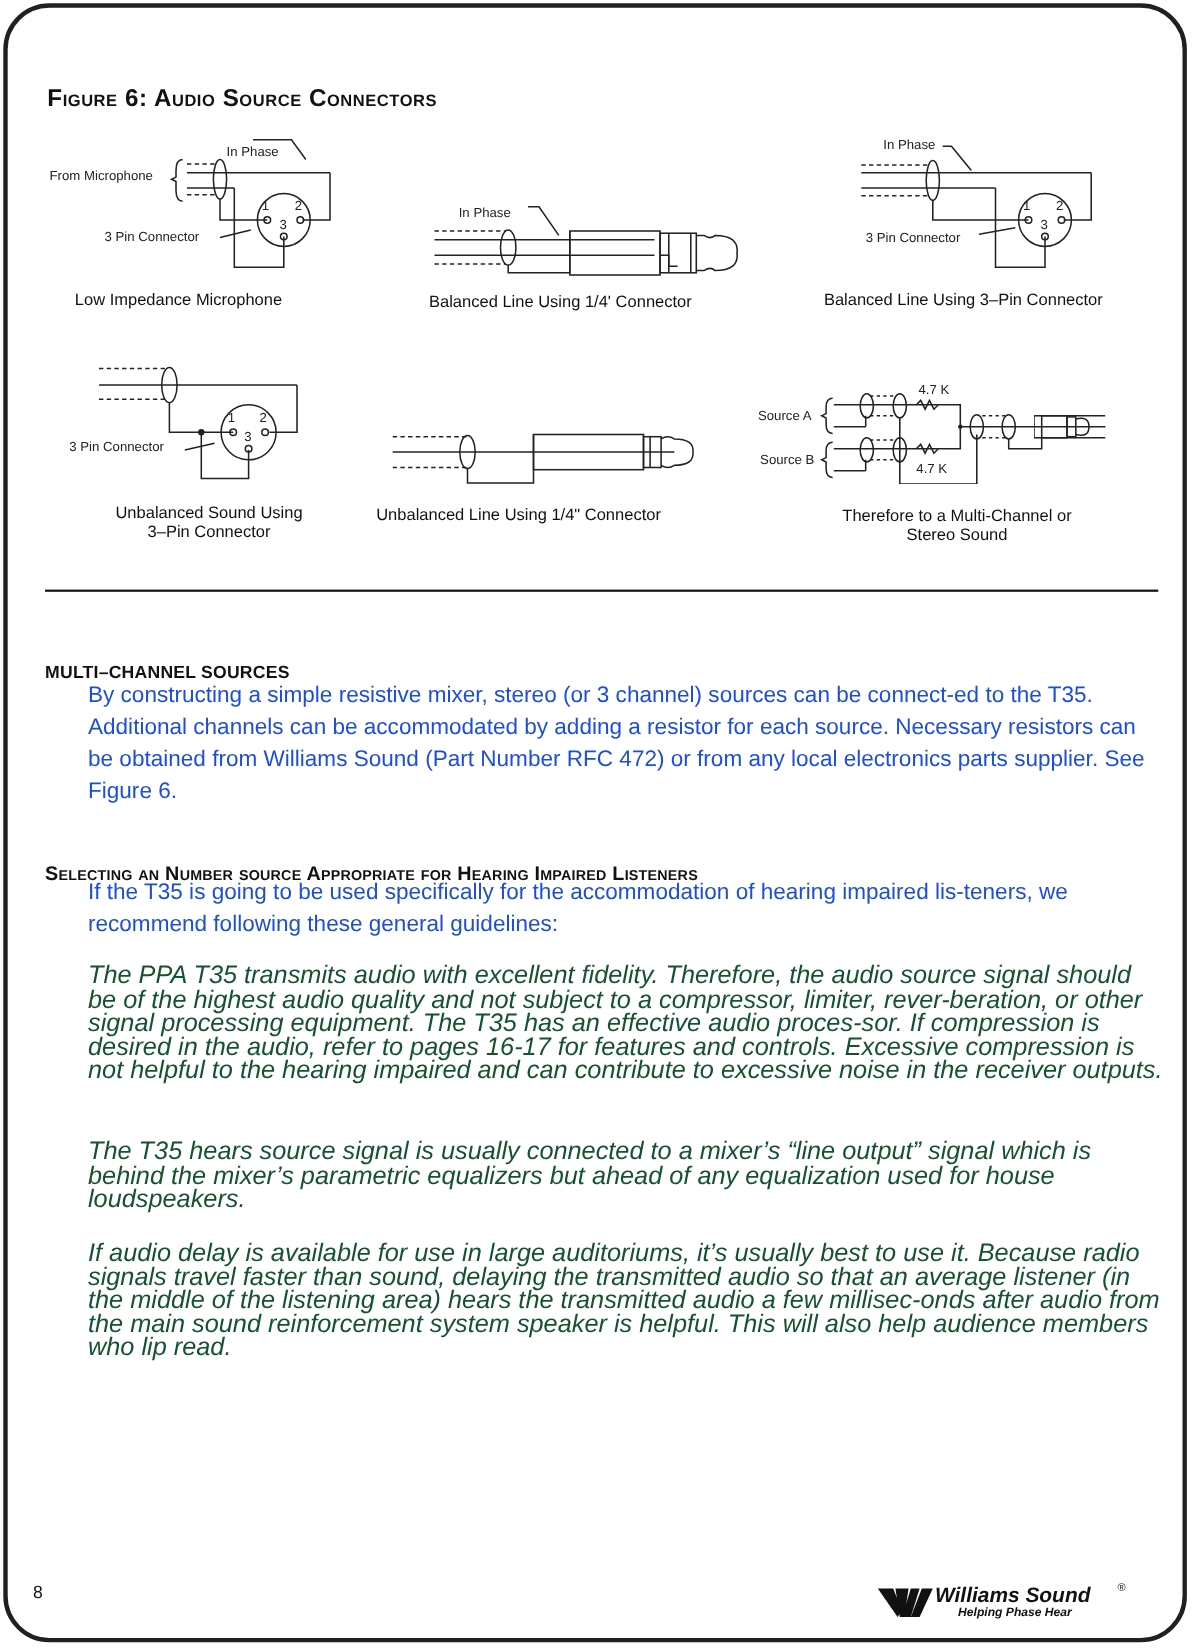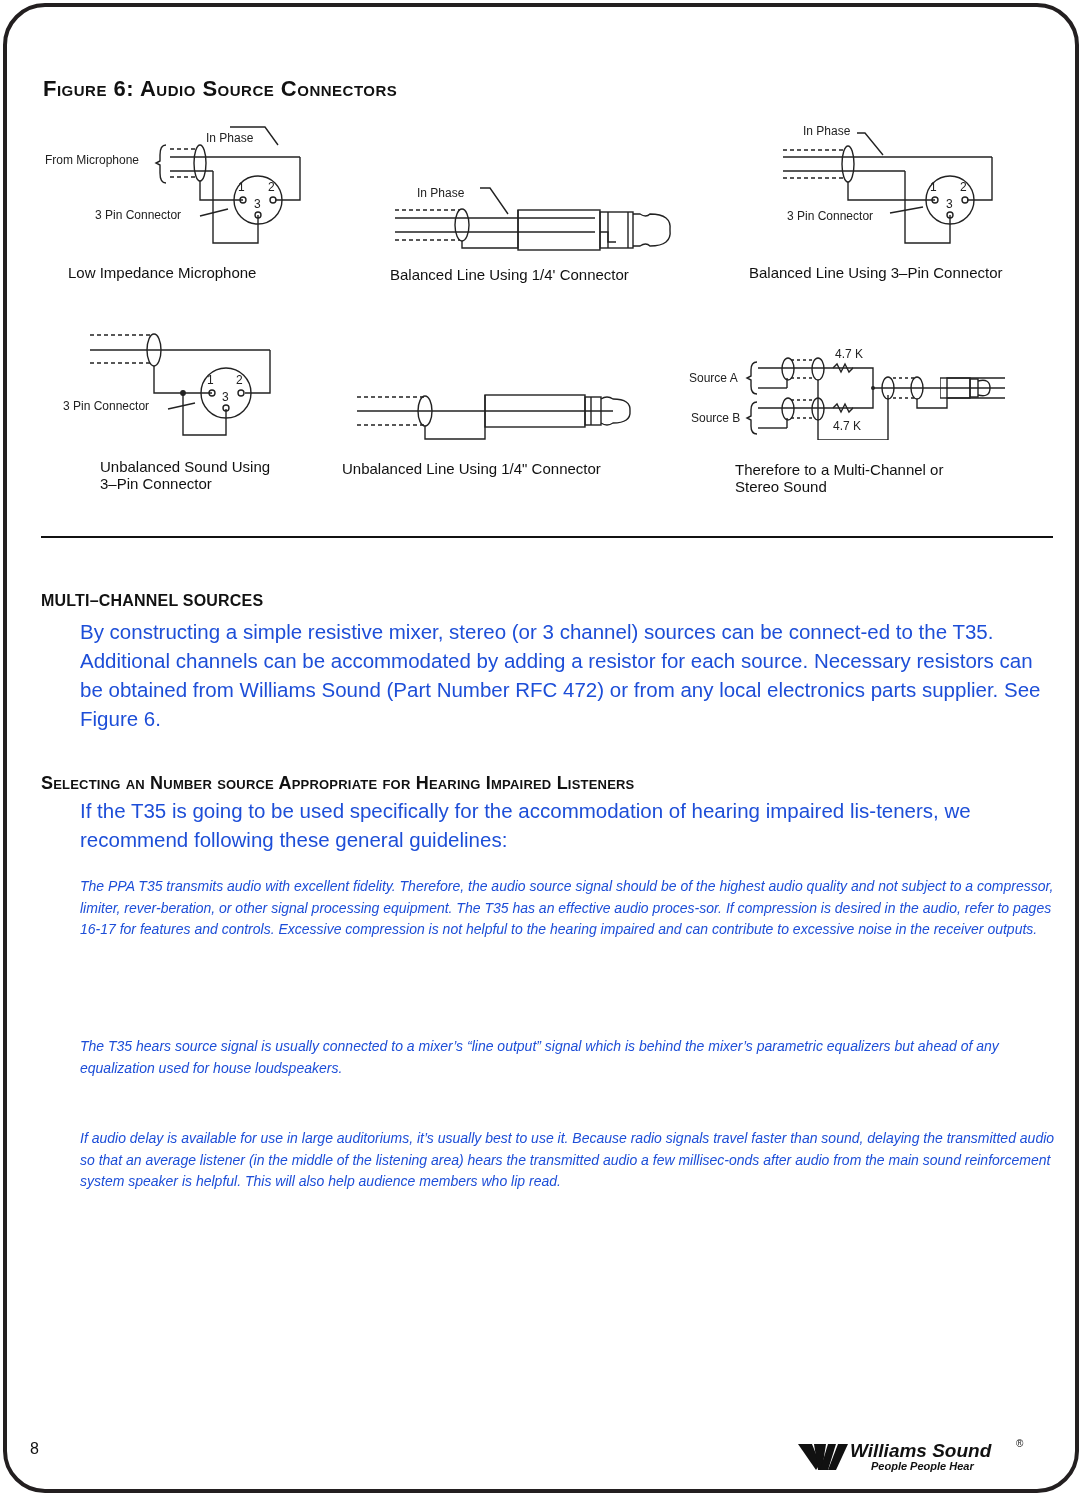--- a/index.html
+++ b/index.html
@@ -3,28 +3,28 @@
 <meta charset="utf-8">
 <style>
   html, body { margin: 0; padding: 0; background: #ffffff; }
   body { width: 1088px; height: 1500px; position: relative; overflow: hidden;
          font-family: "Liberation Sans", sans-serif; color: #111; }
   .page-frame { position: absolute; left: 3px; top: 3px; width: 1076px; height: 1490px;
                 border: 4px solid #231f20; border-radius: 42px; box-sizing: border-box; }
   .fig-title { position: absolute; left: 43px; top: 76px; font-size: 22px; font-weight: bold;
                font-variant: small-caps; letter-spacing: 0.5px; }
   .diagram { position: absolute; }
-  .caption { position: absolute; font-size: 15px; color: #111; white-space: nowrap; }
+  .caption { position: absolute; font-size: 15px; color: #111; text-align: center; white-space: nowrap; }
   .lbl { font-family: "Liberation Sans", sans-serif; font-size: 12px; fill: #222; }
   .rule { position: absolute; left: 41px; top: 536px; width: 1012px; height: 2px; background: #111; }
-  .h-section { position: absolute; left: 41px; font-weight: bold; font-size: 16px; letter-spacing: 0.2px; }
+  .h-section { position: absolute; left: 41px; font-weight: bold; font-size: 16px; letter-spacing: 0.2px; margin-top: 11px; }
   .h-caps { font-variant: small-caps; font-size: 18px; }
   .body-text { position: absolute; left: 80px; width: 980px; font-size: 20.5px; line-height: 29px; color: #1d4ed8; }
-  .italic-text { position: absolute; left: 80px; width: 980px; font-size: 14px; line-height: 21.5px;
-                 font-style: italic; color: #1d4ed8; }
+  .italic-text { position: absolute; left: 80px; width: 980px; font-size: 23px; line-height: 21.5px;
+                 font-style: italic; color: #14532d; }
   .page-number { position: absolute; left: 30px; top: 1440px; font-size: 16px; }
   .logo { position: absolute; left: 798px; top: 1440px; width: 240px; height: 36px; text-align: center; }
   .logo-name { position: absolute; left: 52px; top: 0px; font-size: 19px; font-weight: bold; font-style: italic; }
   .logo-tag { position: absolute; left: 73px; top: 20px; font-size: 11px; font-weight: bold; font-style: italic; }
   .logo-reg { position: absolute; left: 218px; top: -2px; font-size: 10px; }
   .logo-mark { position: absolute; left: 0; top: 2px; }
 </style>
 </head>
 <body>
 
@@ -206,14 +206,14 @@
 <div class="page-number">8</div>
 <div class="logo">
   <svg class="logo-mark" width="52" height="30" viewBox="0 0 52 30">
     <polygon points="0,2 14,2 22,22 18,28" fill="#111"></polygon>
     <polygon points="16,2 28,2 24,28 20,28" fill="#111"></polygon>
     <polygon points="30,2 38,2 30,28 22,28" fill="#111"></polygon>
     <polygon points="40,2 50,2 38,28 30,28" fill="#111"></polygon>
   </svg>
   <span class="logo-name">Williams Sound</span>
   <span class="logo-reg">®</span>
-  <span class="logo-tag">People People Hear</span>
+  <span class="logo-tag">Helping Phase Hear</span>
 </div>
 
 </body></html>

